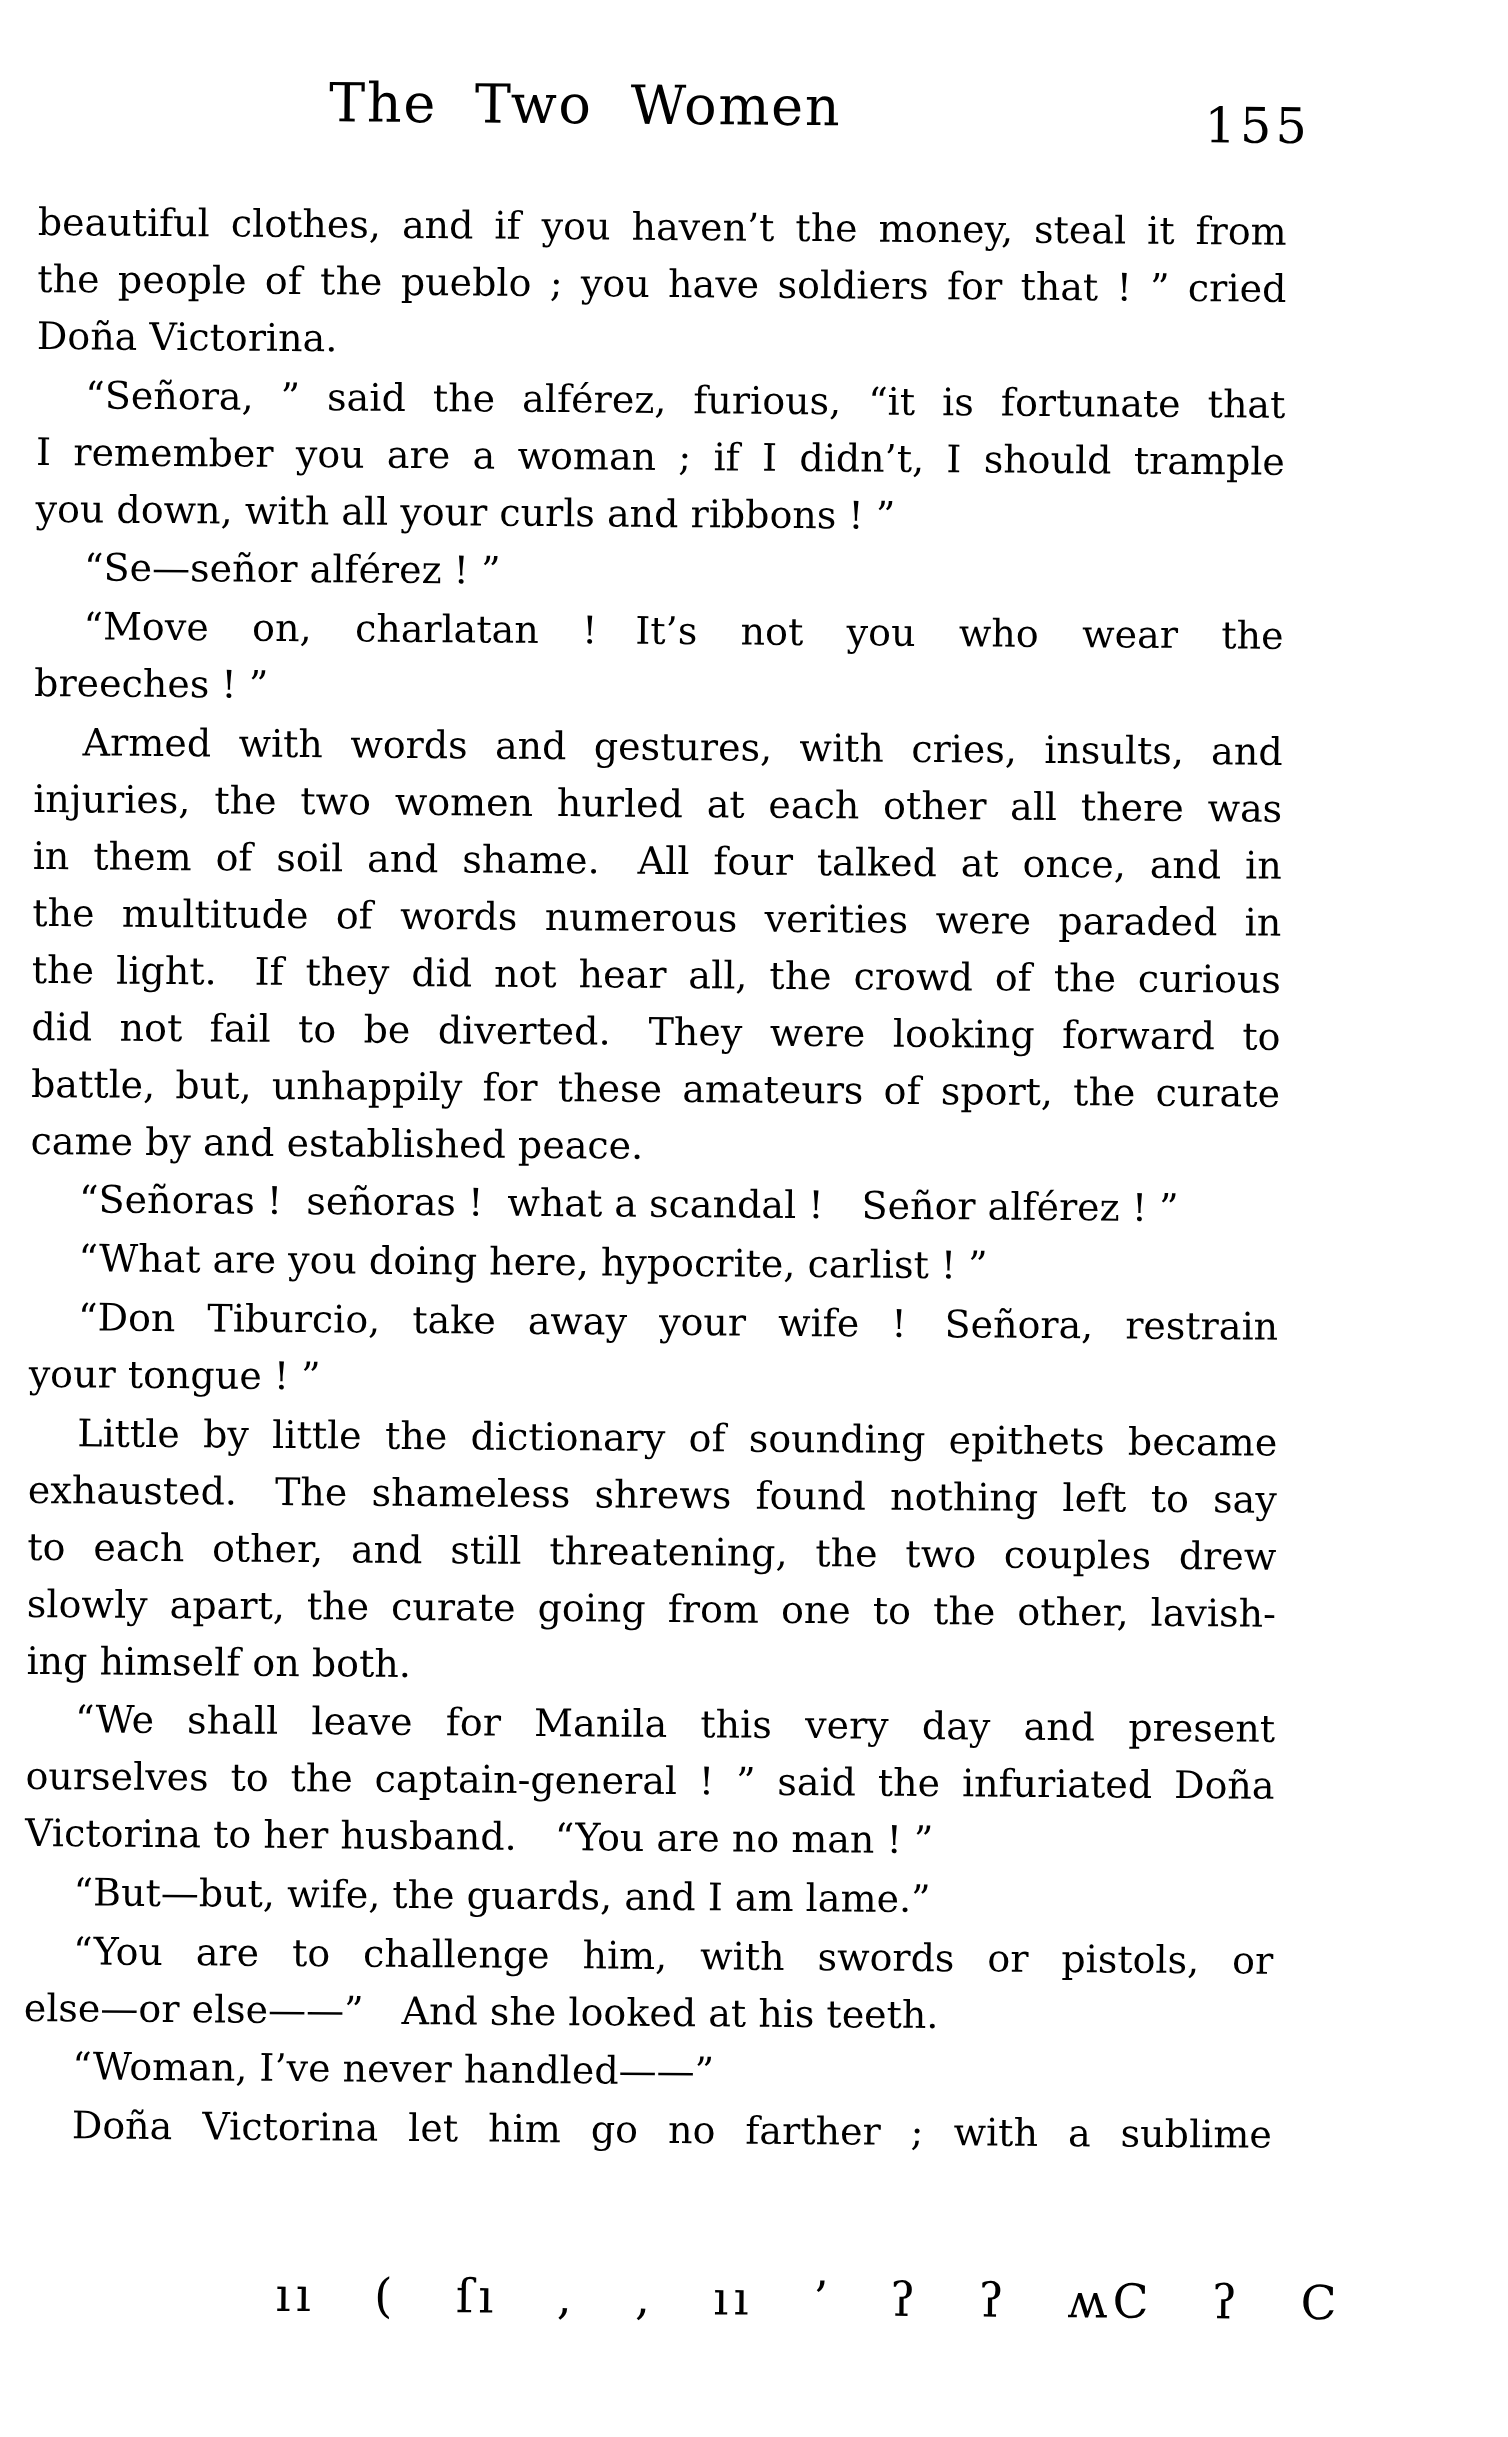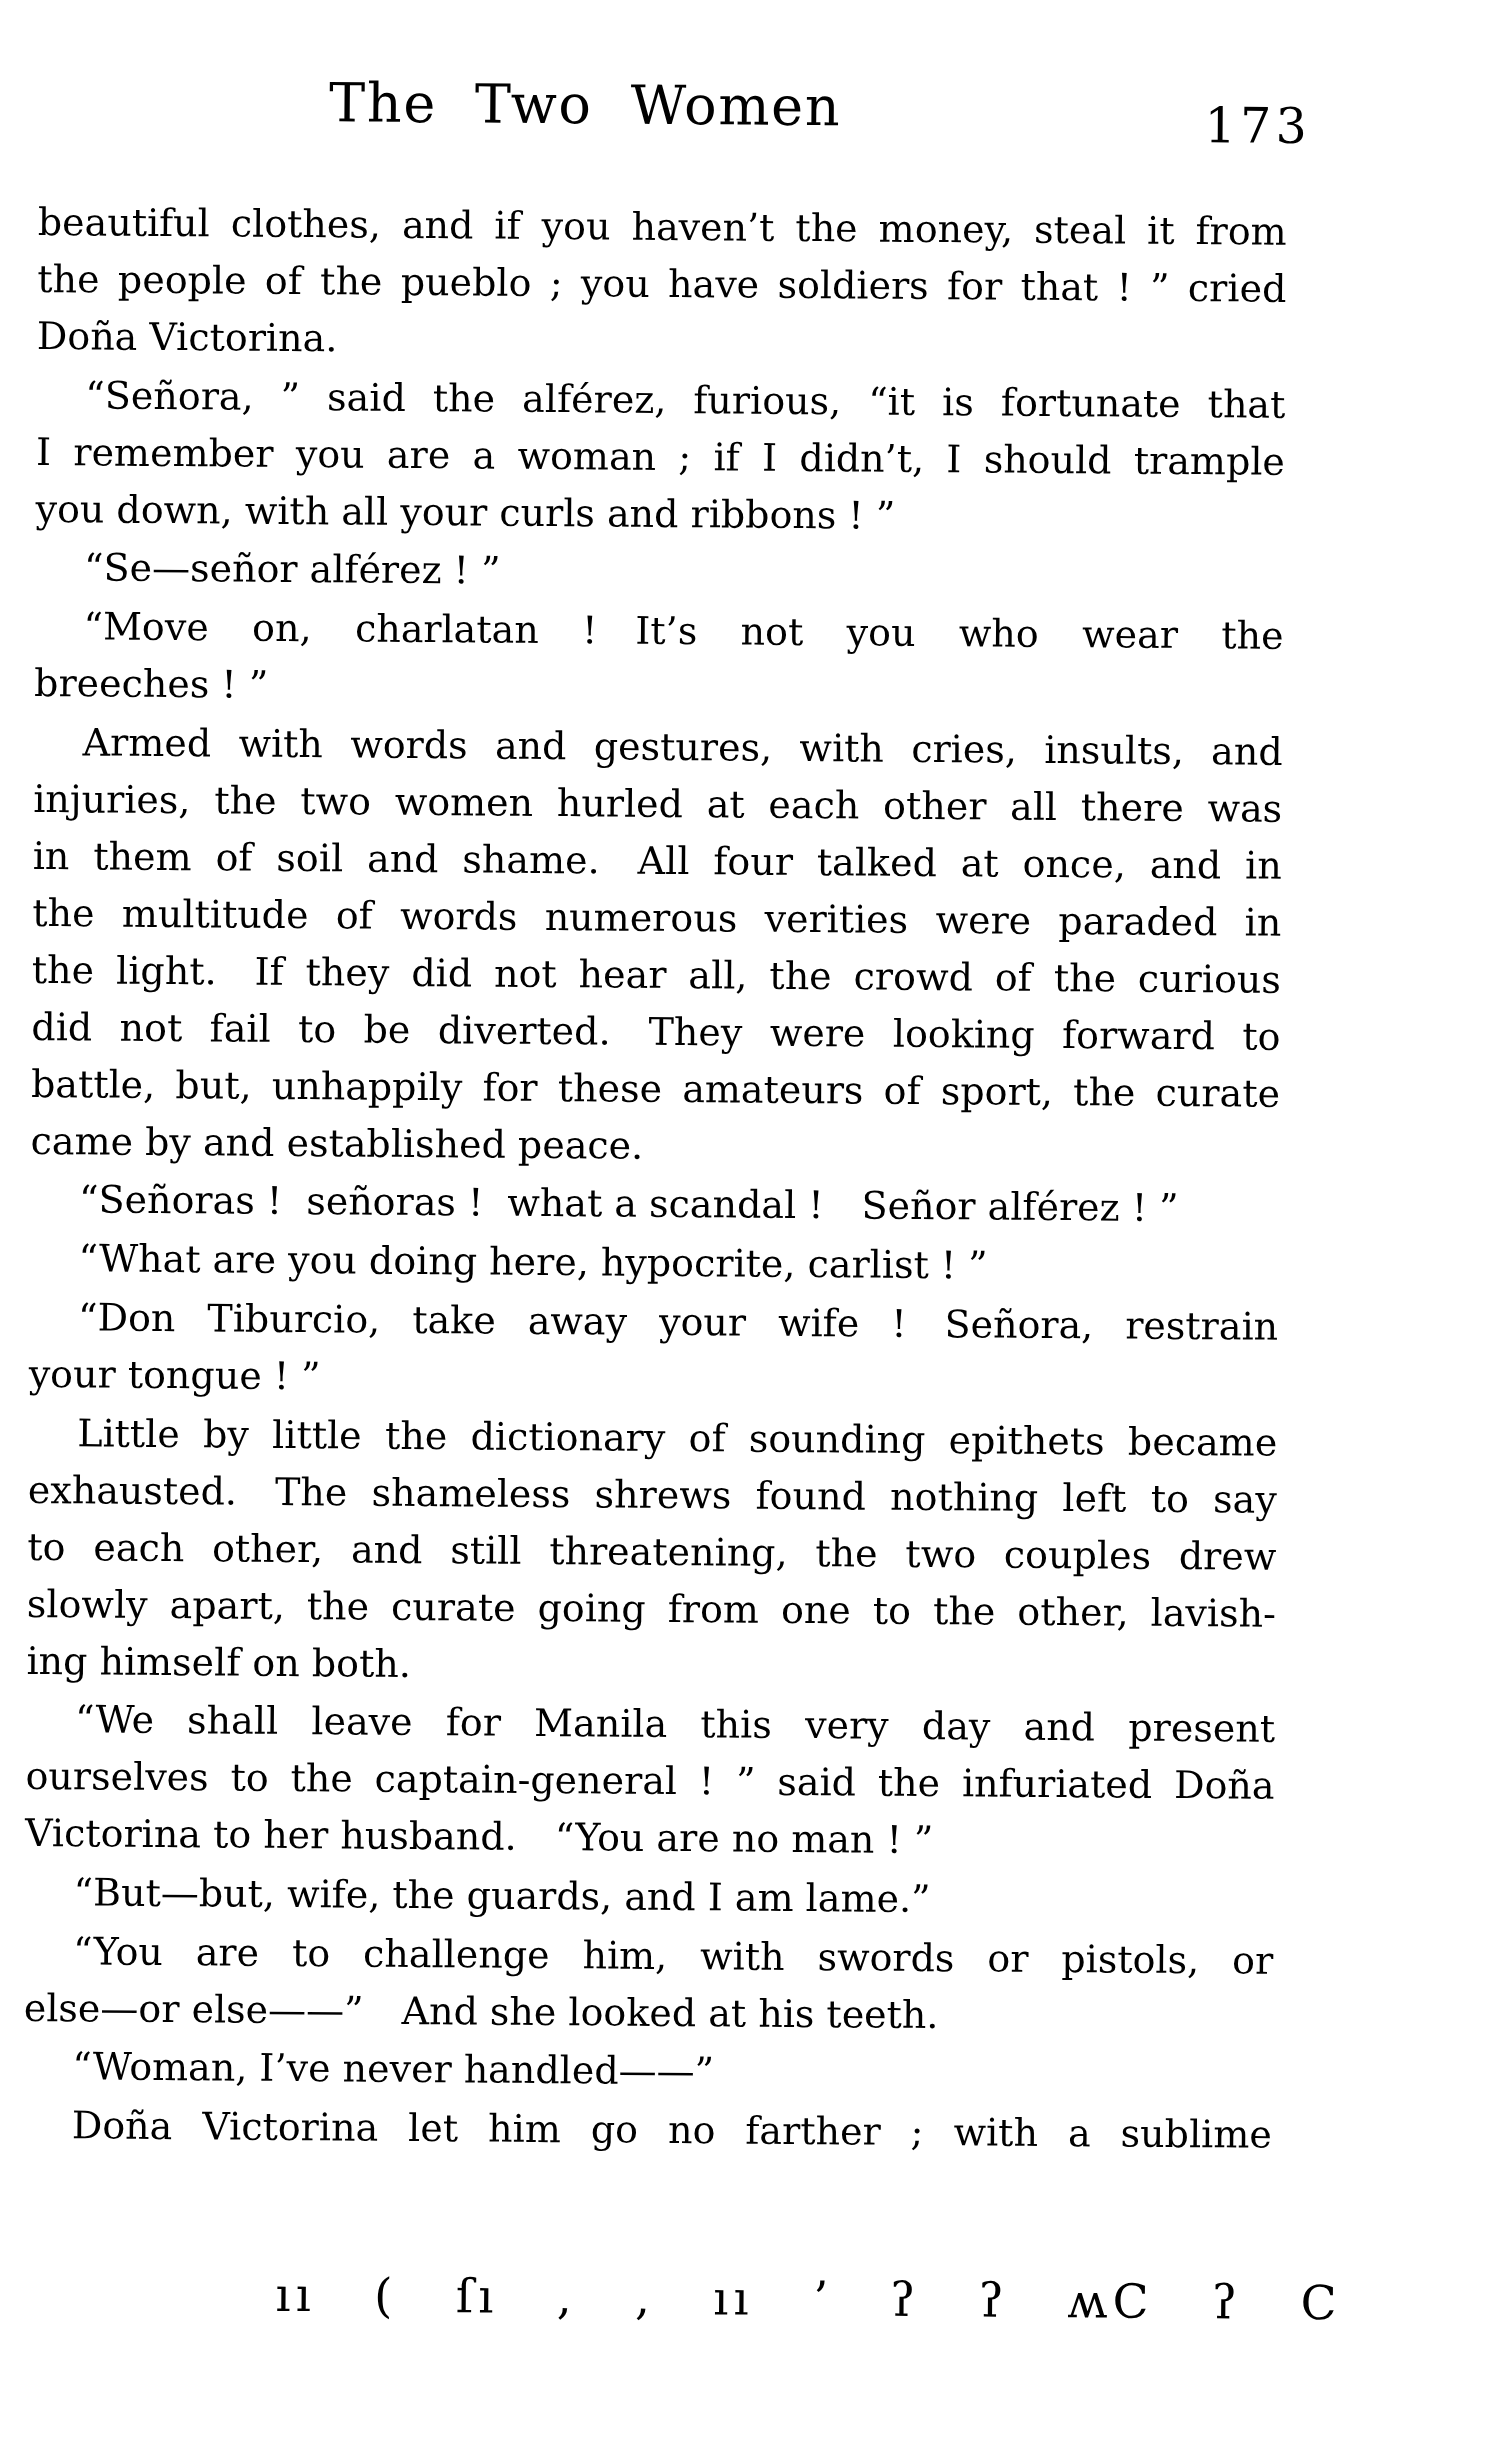--- a/index.html
+++ b/index.html
@@ -76,21 +76,21 @@
   }
 </style>
 </head>
 <body>
 
 <div class="page">
   <div class="rot">
 
     <div class="running-title">The Two Women</div>
 
-    <div class="page-number">173</div>
+    <div class="page-number">155</div>
 
     <div class="body-text" id="body-container">
         <div class="para">
           <div class="line j">beautiful clothes, and if you haven’t the money, steal it from</div>
           <div class="line j">the people of the pueblo ; you have soldiers for that ! ” cried</div>
           <div class="line">Doña Victorina.</div>
         </div>
         <div class="para">
           <div class="line j i">“Señora, ” said the alférez, furious, “it is fortunate that</div>
           <div class="line j">I remember you are a woman ; if I didn’t, I should trample</div>

